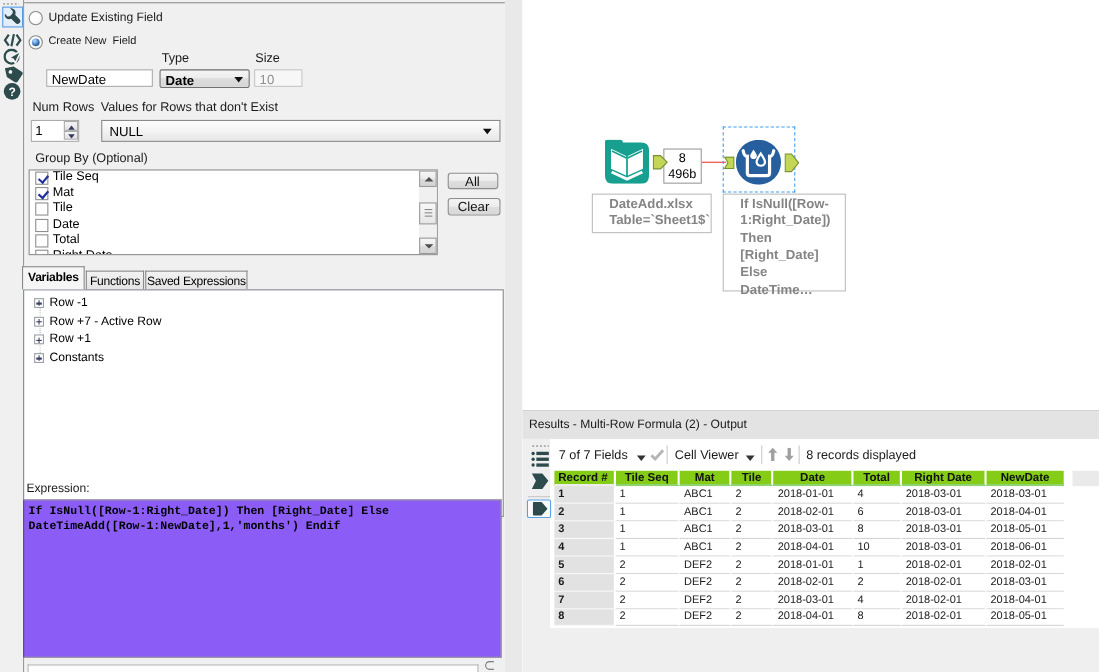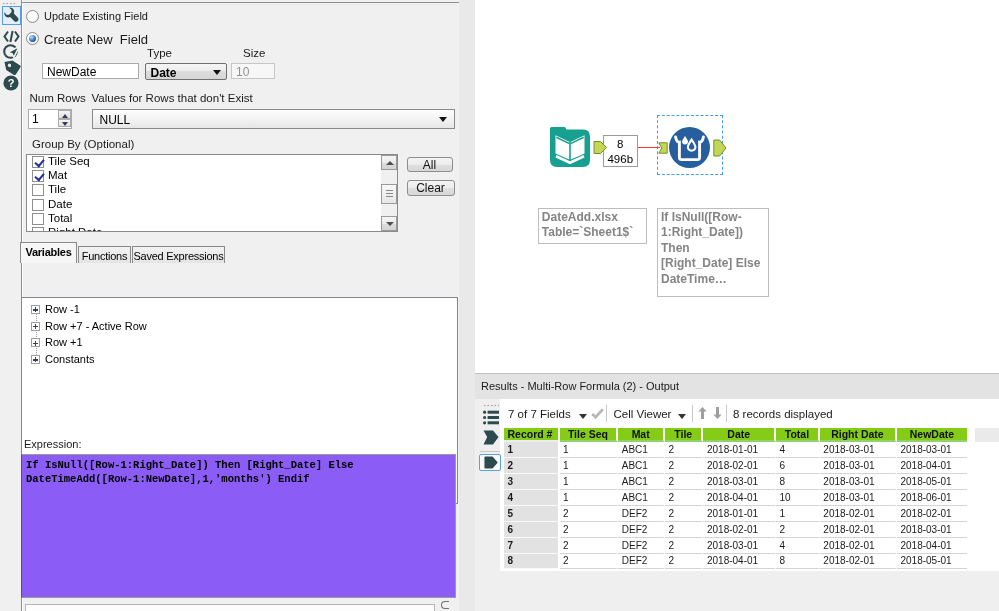--- a/index.html
+++ b/index.html
@@ -33,36 +33,36 @@
 .sb { position:absolute; background:#f0f0f0; }
 .sbbtn { position:absolute; left:0; width:100%; height:15px; background:linear-gradient(#f6f6f6,#eaeaea 50%,#dcdcdc 51%,#d3d3d3); border:1px solid #9a9a9a; }
 .tri-up { position:absolute; left:3.5px; top:4.5px; width:0; height:0; border-left:4px solid transparent; border-right:4px solid transparent; border-bottom:4.5px solid #4d4d4d; }
 .tri-dn { position:absolute; left:3.5px; top:5px; width:0; height:0; border-left:4px solid transparent; border-right:4px solid transparent; border-top:4.5px solid #4d4d4d; }
 
 
 .tab { position:absolute; border:1px solid #898989; border-bottom:none; background:linear-gradient(#f2f2f2,#e4e4e4); font-size:11px; letter-spacing:-0.25px; text-align:center; padding-top:3px; }
 .tab.active { background:#f6f6f6; }
 
 
-#tree { left:21px; top:263px; width:437px; height:207px; background:#fff; border:1px solid #828790;margin-top:34px; }
+#tree { left:21px; top:263px; width:437px; height:207px; background:#fff; border:1px solid #828790; }
 .titem { position:relative; height:16.7px; font-size:11px; }
 .pbox { position:absolute; left:9px; top:3px; width:9px; height:9px; border:1px solid #9a9fa8; background:#fff; }
 .pbox::before { content:""; position:absolute; left:1px; top:3.2px; width:5px; height:1.4px; background:#3a3f66; }
 .pbox::after { content:""; position:absolute; left:2.8px; top:1.4px; width:1.4px; height:5px; background:#3a3f66; }
 .titem .tl { position:absolute; left:23px; top:1px; }
 
 
 #exprbox { left:21px; top:454px; width:435px; height:144px; background:#8b5cf6; border:1px solid #9a9a9a; border-left:1.5px solid #555; font-family:"Liberation Mono",monospace; font-size:10.5px; font-weight:700; line-height:14px; padding:2.5px 0 0 4px; white-space:pre; }
 
 
 #divider { left:459px; top:0; width:16px; height:611px; background:#e9e9e9; }
 
 
 #canvas { left:475px; top:0; width:524px; height:373px; background:#fff; }
-.toollabel { position:absolute; background:#fff; border:1px solid #bdbdbd; color:#848484; font-weight:700; font-size:12px; line-height:15.6px; padding:1px 0 0 3px;margin-top:32px; }
+.toollabel { position:absolute; background:#fff; border:1px solid #bdbdbd; color:#848484; font-weight:700; font-size:12px; line-height:15.6px; padding:1px 0 0 15px; }
 
 
 #results { left:475px; top:373px; width:524px; height:238px; background:#fff; border-top:1px solid #c0c0c0; }
 #rtitle { left:475px; top:374px; width:524px; height:24.5px; background:#e3e3e3; }
 #rtitle div { position:absolute; left:6px; top:6px; font-size:11px; color:#1a1a1a; }
 #rgutter { left:475px; top:398.5px; width:24.5px; height:212.5px; background:#efefef; }
 #rbelow { left:499.5px; top:570.5px; width:499.5px; height:40.5px; background:#efefef; }
 .tsep { position:absolute; width:1px; height:17px; background:#c9c9c9; top:405px; }
 .ttext { position:absolute; font-size:11.5px; color:#1a1a1a; top:408px; white-space:nowrap; }
 
@@ -107,24 +107,24 @@
       <text x="8" y="12.2" text-anchor="middle" font-family="Liberation Sans, sans-serif" font-size="11" font-weight="700" fill="#ffffff">?</text>
     </svg>
 </div>
 
 <div class="abs" id="config"></div>
 <div class="abs" id="configtop"></div>
 
 <div class="radio" style="left:26px;top:10px;"></div>
 <div class="lbl" style="left:44px;top:10px;font-size:11px;">Update Existing Field</div>
 <div class="radio sel" style="left:26px;top:31.5px;"></div>
-<div class="lbl" style="left:44px;top:31.5px;font-size:13px;">Create New&nbsp; Field</div>
+<div class="lbl" style="left:44px;top:31.5px;font-size:10px;">Create New&nbsp; Field</div>
 
 <div class="lbl" style="left:147px;top:47px;">Type</div>
-<div class="lbl" style="left:232px;top:47px;margin-left:11px;">Size</div>
+<div class="lbl" style="left:232px;top:47px;">Size</div>
 <div class="tbox" style="left:42px;top:62.5px;width:97px;height:16.5px;">NewDate</div>
 <div class="combo" style="left:144.5px;top:62.5px;width:82px;height:17.5px;">
     <span class="ct" style="font-weight:bold;font-size:12px;top:2.5px;">Date</span>
     <span class="arrow-dn" style="right:5px;top:6px;"></span>
   </div>
 <div class="tbox" style="left:231px;top:62.5px;width:44px;height:16.5px;color:#909090;background:#f7f7f7;border-color:#c6c6c6;">10</div>
 
 <div class="lbl" style="left:29.5px;top:91.5px;">Num Rows</div>
 <div class="lbl" style="left:91.5px;top:91.5px;">Values for Rows that don't Exist</div>
 

